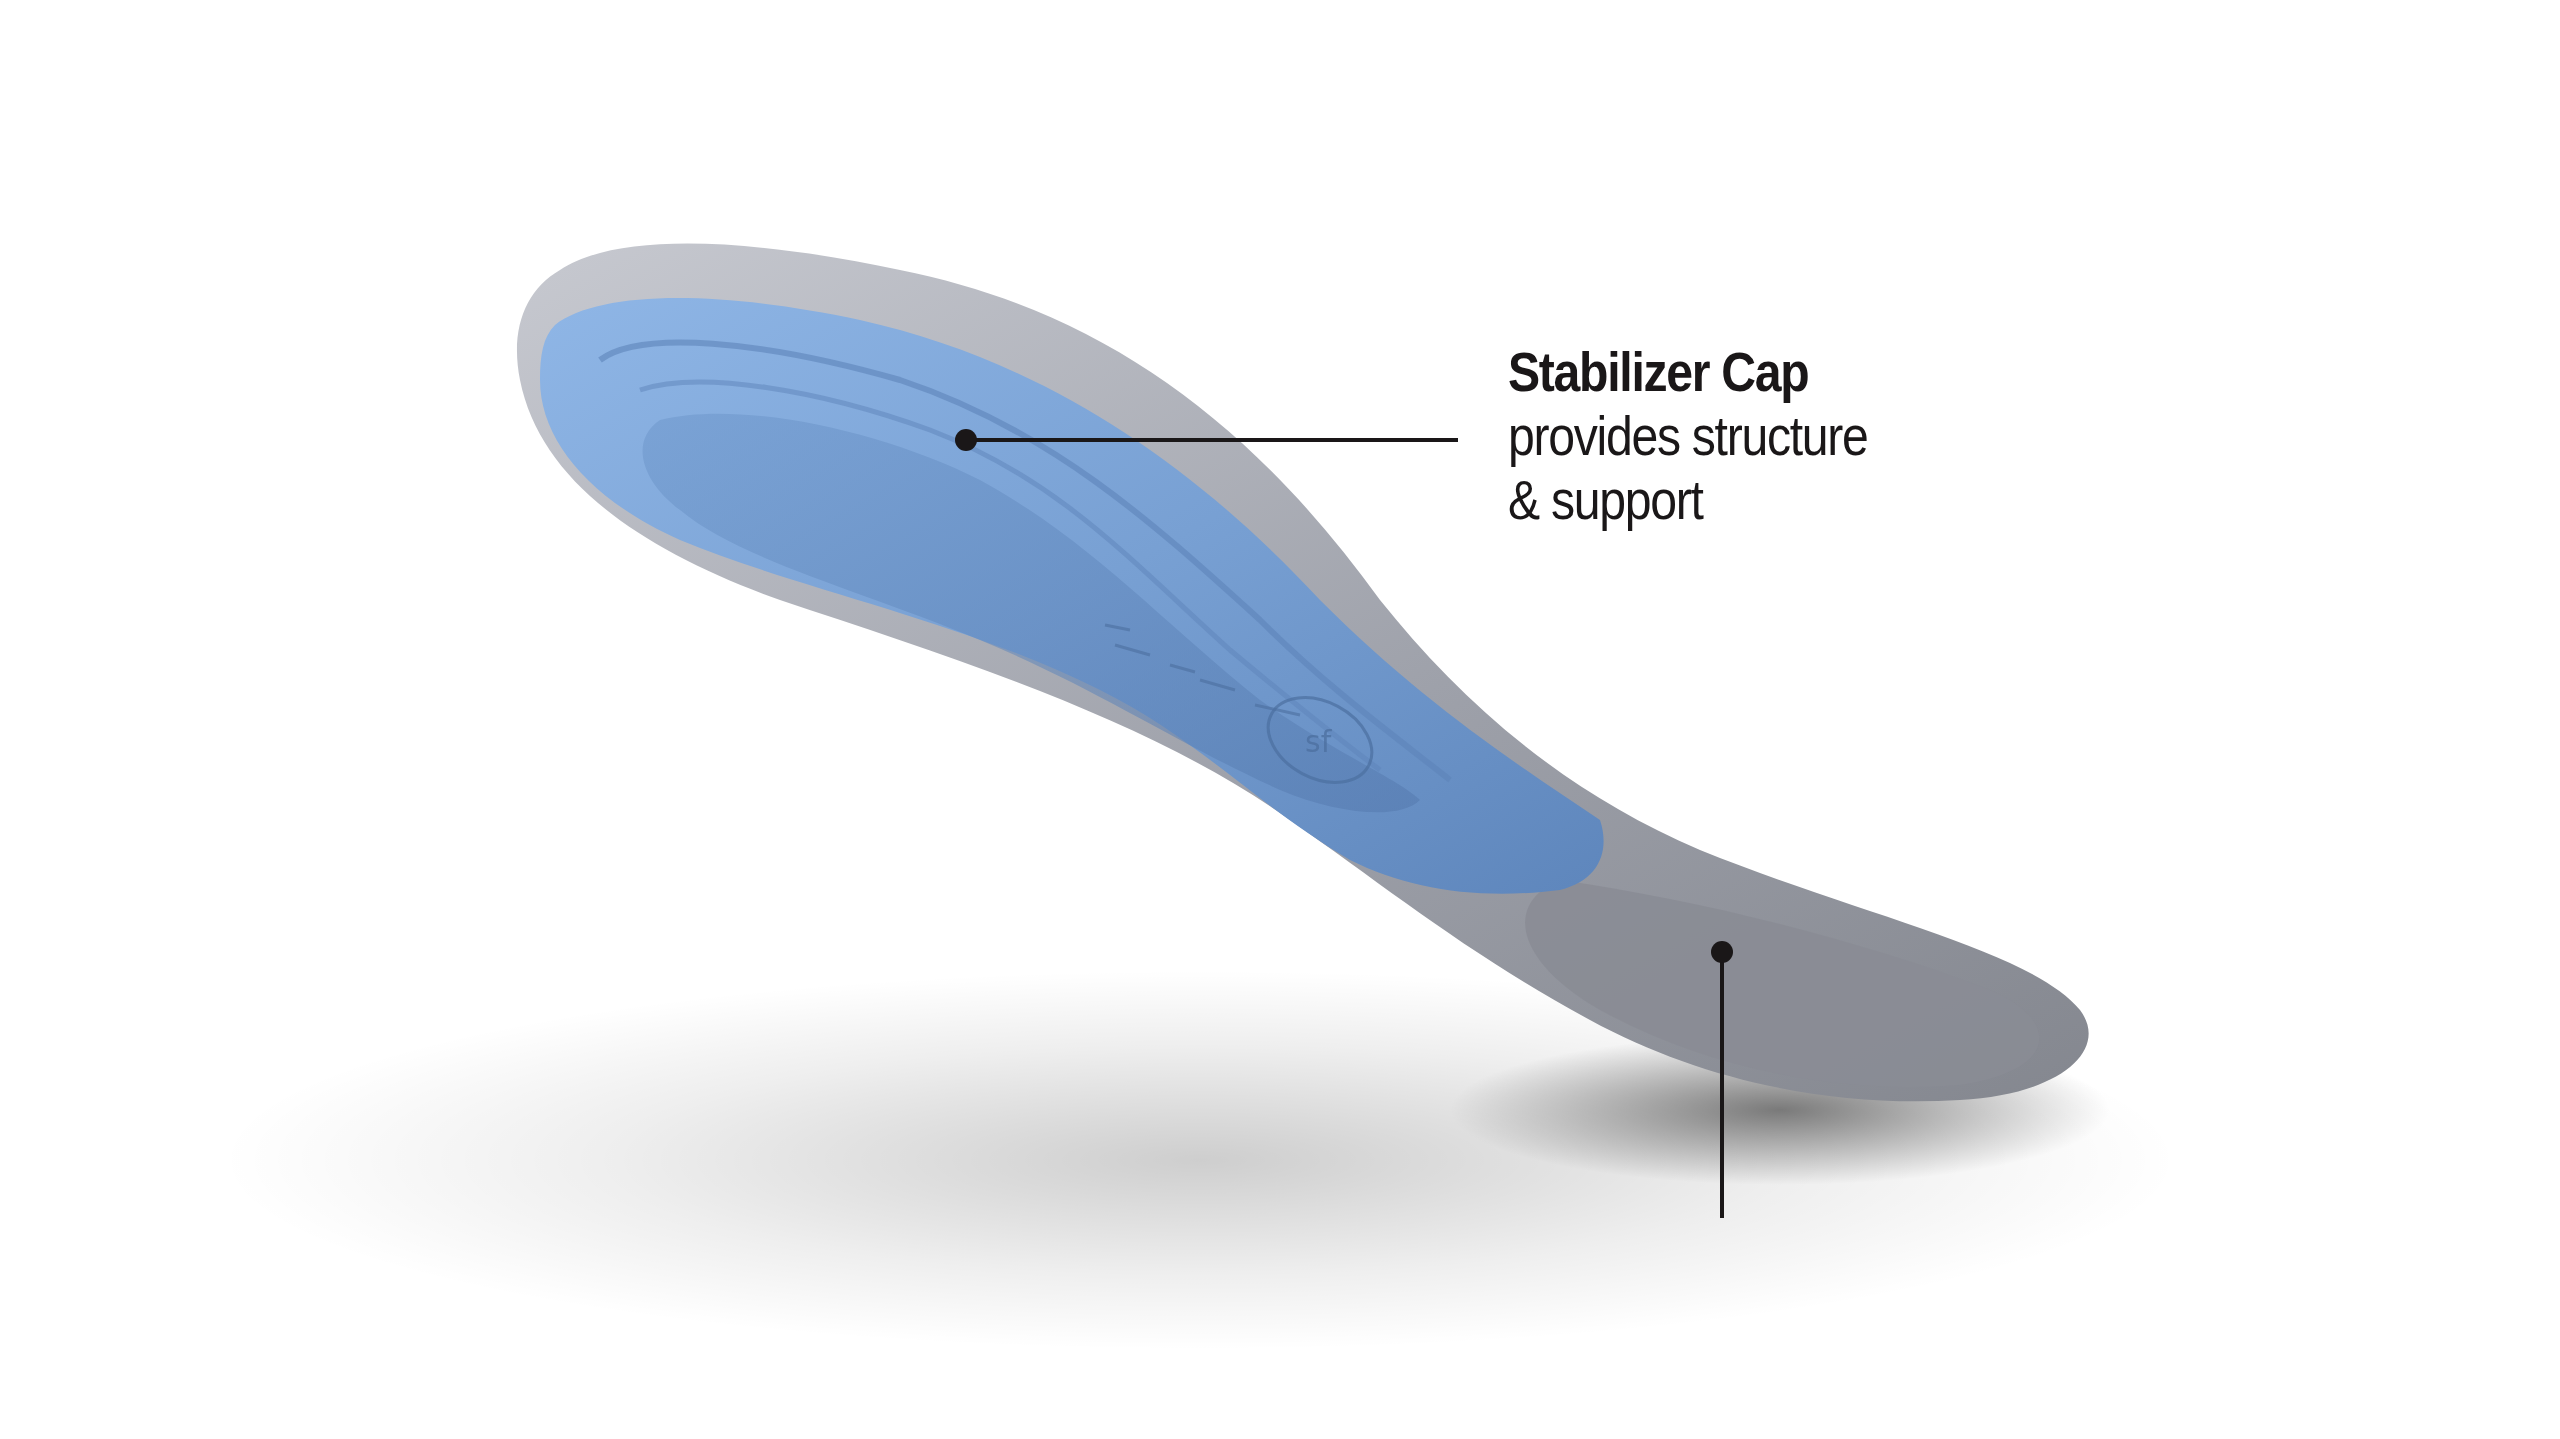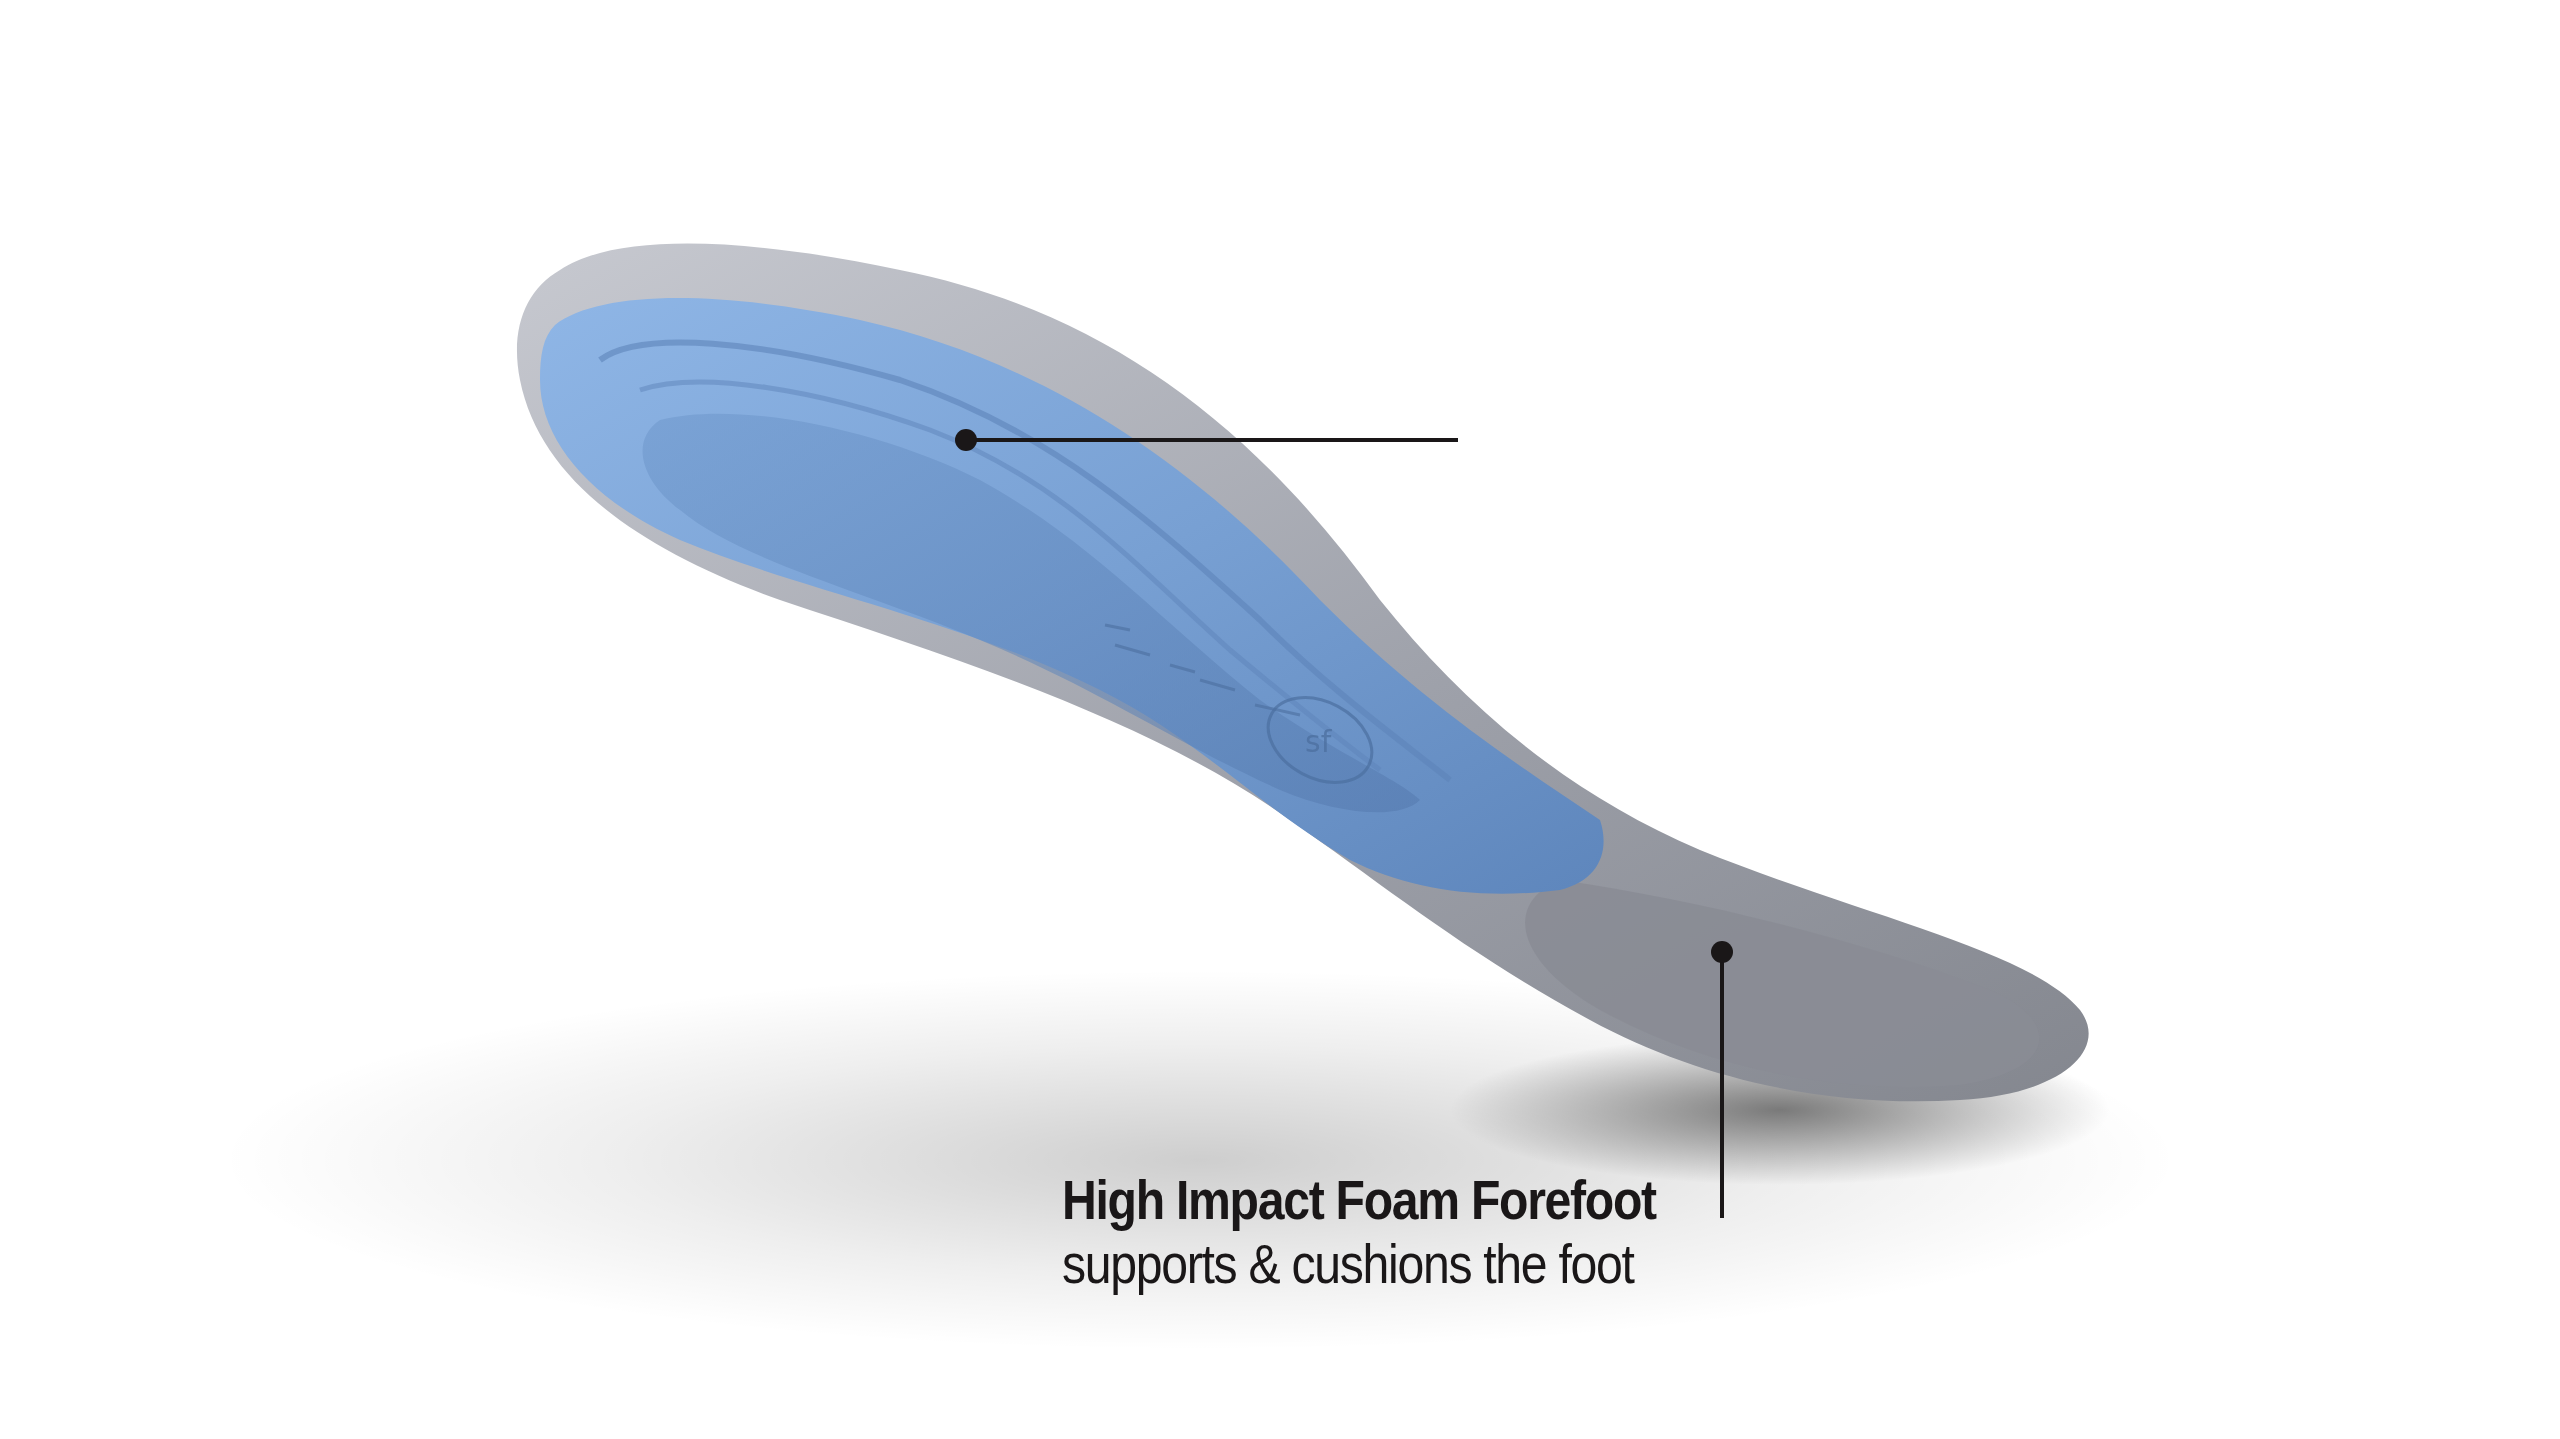--- a/index.html
+++ b/index.html
@@ -103,18 +103,19 @@
     <g>
       <line x1="966" y1="440" x2="1458" y2="440" stroke="#1a1718" stroke-width="4"></line>
       <circle cx="966" cy="440" r="11" fill="#1a1718"></circle>
     </g>
     <g>
       <line x1="1722" y1="952" x2="1722" y2="1218" stroke="#1a1718" stroke-width="4"></line>
       <circle cx="1722" cy="952" r="11" fill="#1a1718"></circle>
     </g>
   </svg>
 
+  <div class="callout" id="callout-stab">
+    <div class="title">Stabilizer Cap</div>
+    <div class="body">provides structure</div>
+    <div class="body">&amp; support</div>
+  </div>
 
-  <div class="callout" id="callout-foam">
-    <div class="title">High Impact Foam Forefoot</div>
-    <div class="body">supports &amp; cushions the foot</div>
-  </div>
 </div>
 
 </body></html>

